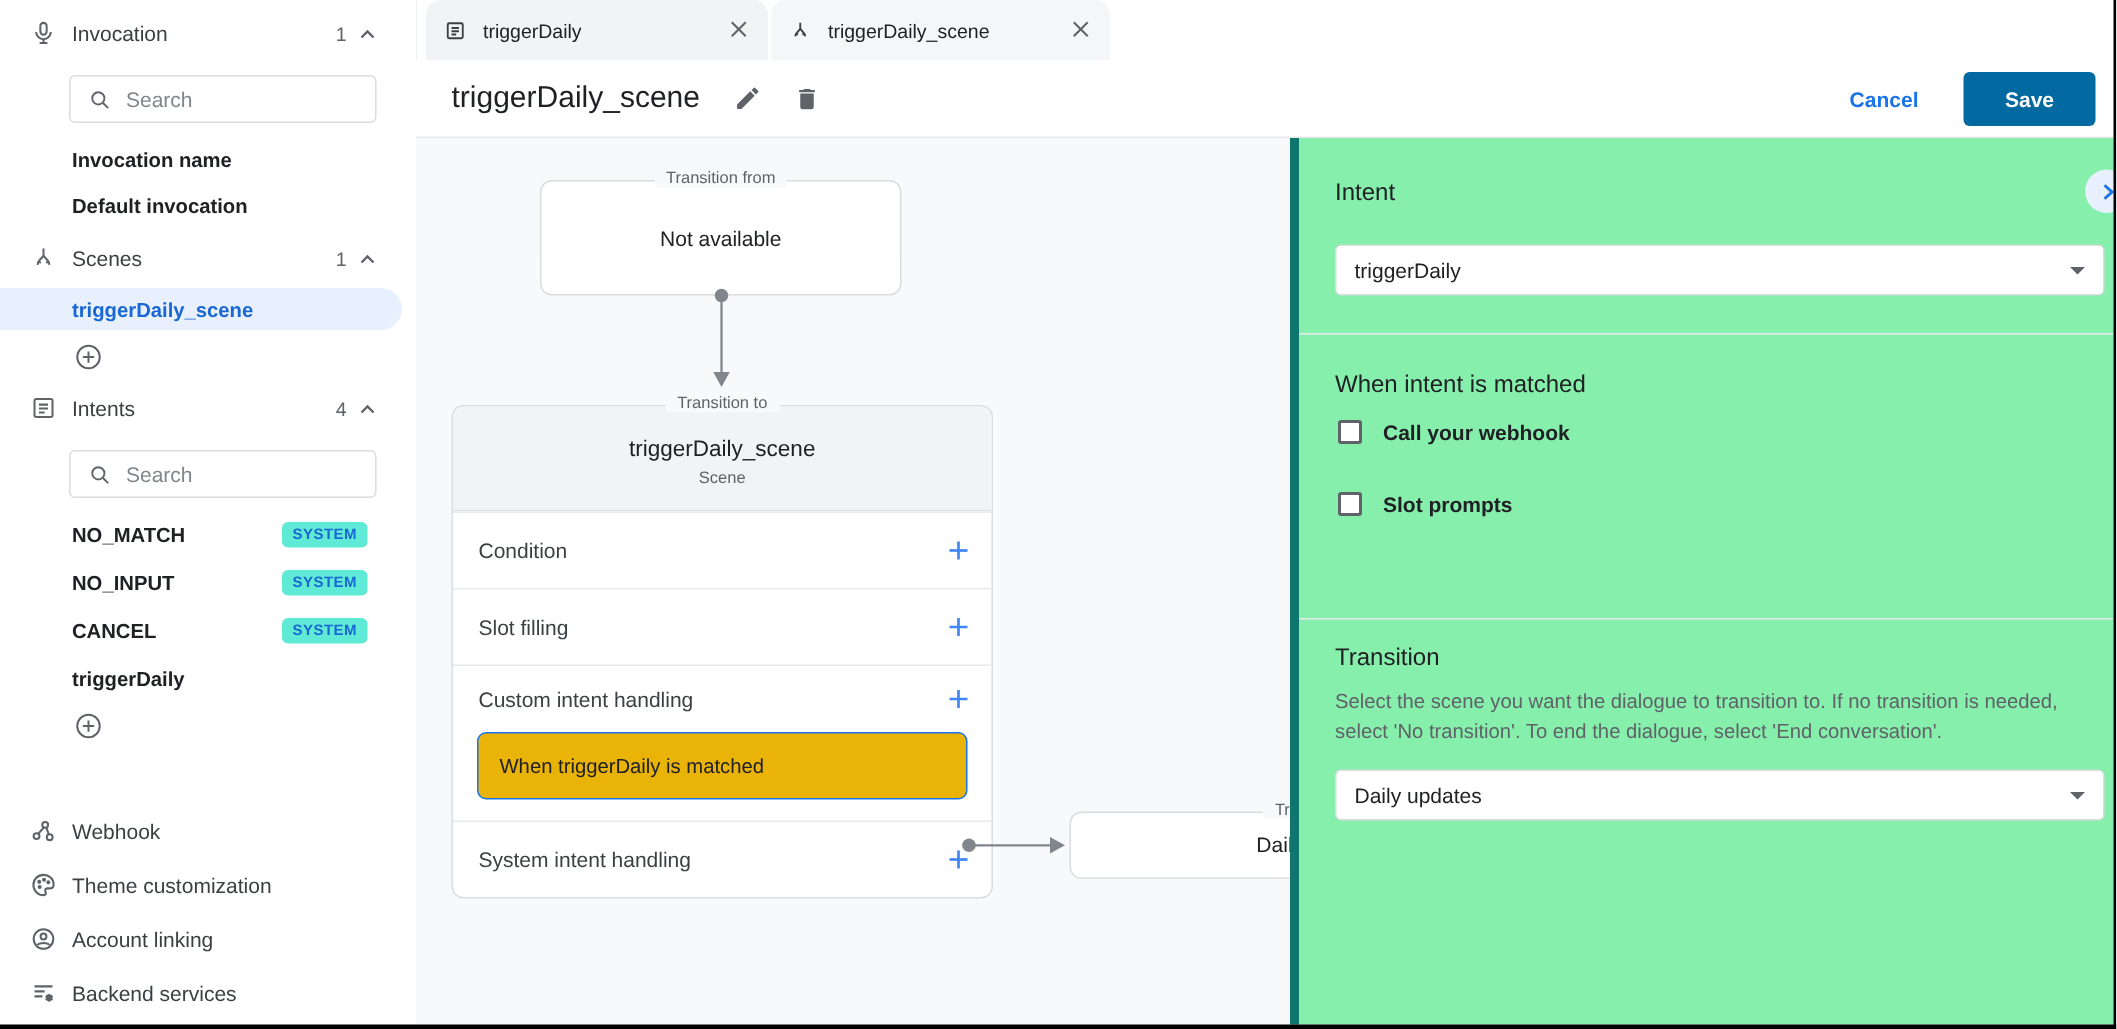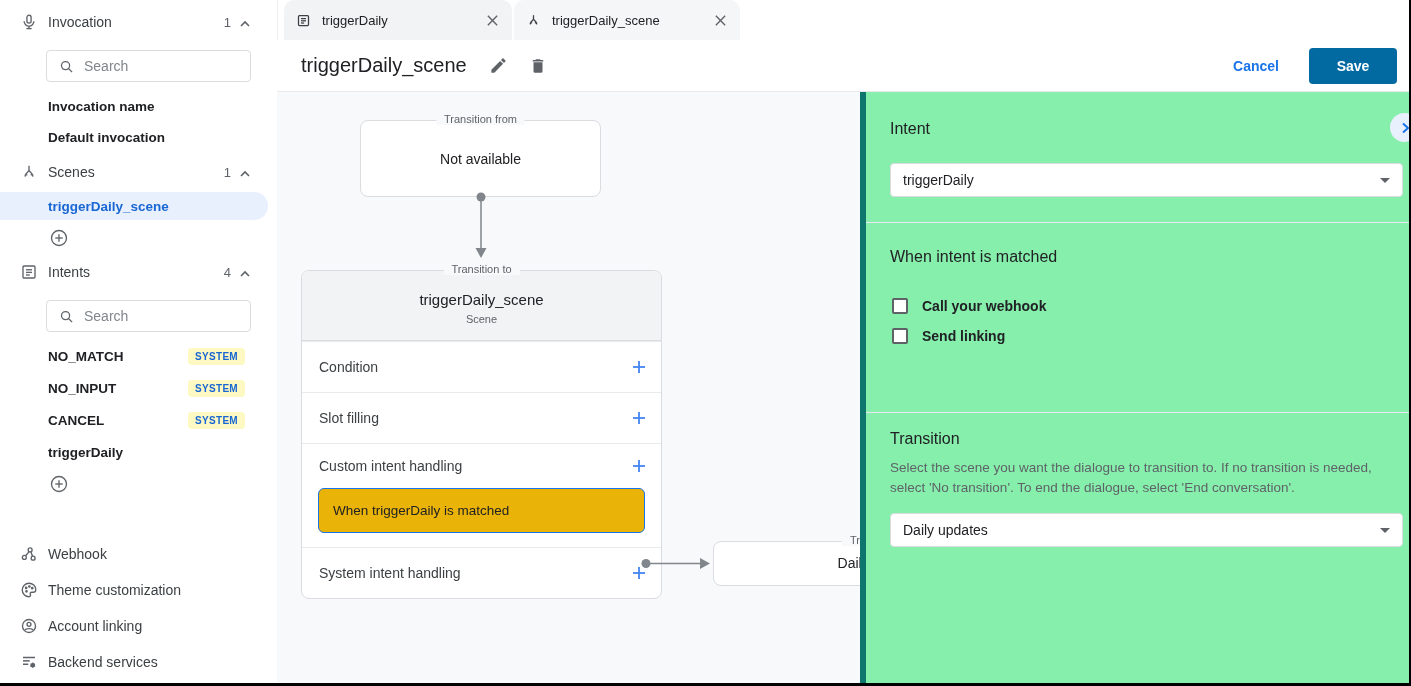--- a/index.html
+++ b/index.html
@@ -17,21 +17,21 @@
   .sec-row { display:flex; align-items:center; height:32px; cursor:pointer; }
   .sec-row .s-icon { margin-left:20px; width:18px; height:18px; flex:none; display:flex; align-items:center; }
   .sec-row .s-label { margin-left:10px; font-size:14px; color:#3c4043; }
   .sec-row .s-count { margin-left:auto; font-size:13px; color:#5f6368; }
   .sec-row .s-chev { margin:0 26px 0 8px; width:12px; height:12px; }
   .search-box { position:absolute; left:46px; width:205px; height:32px; border:1px solid #dadce0; border-radius:4px; background:#fff; display:flex; align-items:center; }
   .search-box svg { margin-left:12px; flex:none; }
   .search-box input { border:none; outline:none; background:transparent; margin-left:10px; width:150px; font-size:14px; color:#202124; font-family:inherit; }
   .search-box input::placeholder { color:#80868b; }
   .item-row { display:flex; align-items:center; height:28px; padding-left:48px; padding-right:32px; font-size:13.5px; font-weight:bold; color:#202124; cursor:pointer; }
-  .badge { margin-left:auto; background:#fef9c3; color:#1967d2; font-size:10px; font-weight:bold; letter-spacing:.3px; padding:3px 7px; border-radius:4px; }
+  .badge { margin-left:auto; background:#5eead4; color:#1967d2; font-size:10px; font-weight:bold; letter-spacing:.3px; padding:3px 7px; border-radius:4px; }
   .scene-pill { display:flex; align-items:center; height:28px; width:268px; background:#e8f0fe; border-radius:0 14px 14px 0; padding-left:48px; font-size:13.5px; font-weight:bold; color:#1967d2; cursor:pointer; }
   .plus-row { padding-left:49px; height:20px; cursor:pointer; }
 
   
   #tabbar { position:absolute; left:277px; top:0; width:1134px; height:40px; background:#fff; display:flex; align-items:flex-end; border-left:1px solid #eceef0; }
   .tab { display:flex; align-items:center; height:40px; border-radius:10px 10px 0 0; padding:0 12px; cursor:pointer; }
   .tab1 { margin-left:6px; width:228px; background:#f1f3f4; }
   .tab2 { margin-left:2px; width:226px; background:#f5f6f8; }
   .tab .t-icon { width:16px; height:16px; flex:none; display:flex; align-items:center; }
   .tab .t-label { margin-left:10px; font-size:13px; color:#202124; flex:1; white-space:nowrap; overflow:hidden; }
@@ -74,21 +74,21 @@
   .panel-h { font-size:16px; color:#202124; }
   .p-intent-h { position:absolute; left:24px; top:28px; }
   .dropdown { position:absolute; left:24px; width:513px; height:34px; border:1px solid #dadce0; border-radius:4px; background:#fff; display:flex; align-items:center; cursor:pointer; }
   .dropdown .dd-text { margin-left:12px; font-size:14px; color:#202124; }
   .dd-caret { margin-left:auto; margin-right:12px; width:0; height:0; border-left:5px solid transparent; border-right:5px solid transparent; border-top:5px solid #5f6368; }
   .dd1 { top:71px; } .dd2 { top:421px; }
   .p-divider { position:absolute; left:0; width:100%; height:1px; background:#e8eaed; }
   .div1 { top:130px; } .div2 { top:320px; }
   .p-matched-h { position:absolute; left:24px; top:156px; }
   .chk-row { position:absolute; left:26px; display:flex; align-items:center; cursor:pointer; }
-  .chk1 { top:206px;justify-content:flex-end; } .chk2 { top:236px; }
+  .chk1 { top:188px;justify-content:flex-end; } .chk2 { top:236px; }
   .chk-box { width:16px; height:16px; border:2px solid #5f6368; border-radius:2px; background:#fff; flex:none; }
   .chk-label { margin-left:14px; font-size:14px; font-weight:bold; color:#202124; }
   .p-trans-h { position:absolute; left:24px; top:338px; }
   .p-desc { position:absolute; left:24px; top:366px; width:496px; font-size:13.5px; line-height:1.45; color:#5f6368; }
   .collapse-btn { position:absolute; top:21px; right:-10px; width:29px; height:29px; border-radius:50%; background:#e8f0fe; display:flex; align-items:center; justify-content:center; cursor:pointer; }
 </style>
 </head>
 <body>
 
 <div id="app">
@@ -415,21 +415,21 @@
     <div class="p-divider div1"></div>
 
     <div class="panel-h p-matched-h">When intent is matched</div>
 
     <div class="chk-row chk1">
       <span class="chk-box"></span>
       <span class="chk-label">Call your webhook</span>
     </div>
     <div class="chk-row chk2">
       <span class="chk-box"></span>
-      <span class="chk-label">Send linking</span>
+      <span class="chk-label">Slot prompts</span>
     </div>
 
     <div class="p-divider div2"></div>
 
     <div class="panel-h p-trans-h">Transition</div>
     <div class="p-desc">Select the scene you want the dialogue to transition to. If no transition is needed, select 'No transition'. To end the dialogue, select 'End conversation'.</div>
 
     <div class="dropdown dd2">
       <span class="dd-text">Daily updates</span>
       <span class="dd-caret"></span>

